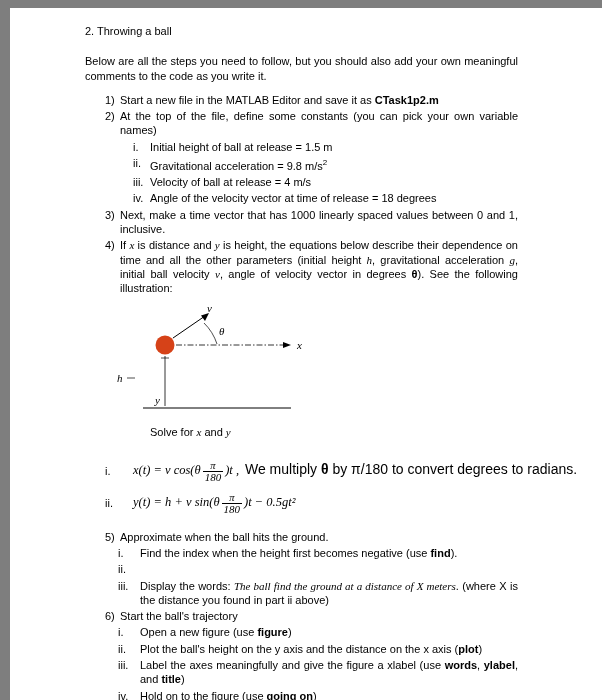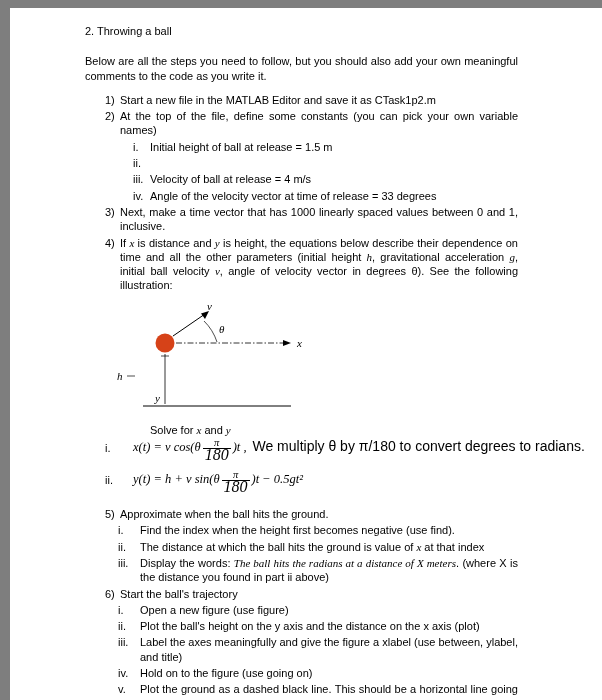--- a/index.html
+++ b/index.html
@@ -17,34 +17,34 @@
     padding:16px 84px 0 75px;
     font-size:11px;line-height:14.3px;
   }
   .title{margin:0 0 14px 0;font-size:11px;font-weight:normal;}
   .para{text-align:justify;margin:16px 0 10px 0;}
   .item{display:flex;margin-bottom:2px;}
   .item .mk{flex:0 0 15px;margin-left:20px;}
   .item .bd{flex:1;text-align:justify;}
   .subA .mk{flex:0 0 17px;margin-left:48px;}
   .subB .mk{flex:0 0 22px;margin-left:33px;}
-  .s-b{font-weight:normal;}
+  .s-b{font-weight:bold;}
   .s-i{font-style:italic;font-family:"Liberation Serif", serif;}
   .s-sup{vertical-align:super;font-size:8px;}
   .diagram{position:relative;width:220px;height:110px;margin:8px 0 12px 28px;}
-  .solve{margin:6px 0 0 65px;}
+  .solve{margin:6px 0 20px 65px;}
   .eqrow{display:flex;align-items:center;margin-bottom:9px;}
   .eqrow .mk{flex:0 0 28px;margin-left:20px;}
   .eq{
     font-family:"Liberation Serif", serif;font-style:italic;font-size:12.5px;
     white-space:nowrap;
   }
   .frac{display:inline-block;vertical-align:middle;text-align:center;margin:0 2px;line-height:normal;}
   .frac .num{display:block;font-size:10.5px;line-height:11px;padding:0 2px;}
-  .frac .den{display:block;font-size:16px;line-height:11px;border-top:1px solid #000;padding:0 2px;}
+  .frac .den{display:block;font-size:11px;line-height:11px;border-top:1px solid #000;padding:0 2px;}
   .eqnote{font-family:"Liberation Sans", sans-serif;font-style:normal;font-size:14px;margin-left:2px;}
   .gap{height:6px;}
   svg text{font-family:"Liberation Serif", serif;font-style:italic;font-size:11px;}
 </style>
 </head>
 <body>
 
 <div class="page">
   <div class="content">
 
@@ -60,28 +60,29 @@
     <div class="item">
       <span class="mk">2)</span>
       <div class="bd"><span>At the top of the file, define some constants (you can pick your own variable names)</span></div>
     </div>
     <div class="item subA">
       <span class="mk">i.</span>
       <div class="bd"><span>Initial height of ball at release = 1.5 m</span></div>
     </div>
     <div class="item subA">
       <span class="mk">ii.</span>
+      <div class="bd"><span>Gravitational acceleration = 9.8 m/s</span><span class="s-sup">2</span></div>
     </div>
     <div class="item subA">
       <span class="mk">iii.</span>
       <div class="bd"><span>Velocity of ball at release = 4 m/s</span></div>
     </div>
     <div class="item subA">
       <span class="mk">iv.</span>
-      <div class="bd"><span>Angle of the velocity vector at time of release = 33 degrees</span></div>
+      <div class="bd"><span>Angle of the velocity vector at time of release = 18 degrees</span></div>
     </div>
 
     <div class="item">
       <span class="mk">3)</span>
       <div class="bd"><span>Next, make a time vector that has 1000 linearly spaced values between 0 and 1, inclusive.</span></div>
     </div>
 
     <div class="item">
       <span class="mk">4)</span>
       <div class="bd"><span>If </span><span class="s-i">x</span><span> is distance and </span><span class="s-i">y</span><span> is height, the equations below describe their dependence on time and all the other parameters (initial height </span><span class="s-i">h</span><span>, gravitational acceleration </span><span class="s-i">g</span><span>, initial ball velocity </span><span class="s-i">v</span><span>, angle of velocity vector in degrees </span><span class="s-b">θ</span><span>). See the following illustration:</span></div>
@@ -135,42 +136,41 @@
     <div class="item">
       <span class="mk">5)</span>
       <div class="bd"><span>Approximate when the ball hits the ground.</span></div>
     </div>
     <div class="item subB">
       <span class="mk">i.</span>
       <div class="bd"><span>Find the index when the height first becomes negative (use </span><span class="s-b">find</span><span>).</span></div>
     </div>
     <div class="item subB">
       <span class="mk">ii.</span>
-      <div class="bd"><span>The distance at which the ball hits the ground is value of </span><span class="s-i">x</span><span> at that index</span></div>
     </div>
     <div class="item subB">
       <span class="mk">iii.</span>
-      <div class="bd"><span>Display the words: </span><span class="s-i">The ball hits the radians at a distance of X meters</span><span>. (where X is the distance you found in part ii above)</span></div>
+      <div class="bd"><span>Display the words: </span><span class="s-i">The ball find the ground at a distance of X meters</span><span>. (where X is the distance you found in part ii above)</span></div>
     </div>
 
     <div class="item">
       <span class="mk">6)</span>
       <div class="bd"><span>Start the ball's trajectory</span></div>
     </div>
     <div class="item subB">
       <span class="mk">i.</span>
       <div class="bd"><span>Open a new figure (use </span><span class="s-b">figure</span><span>)</span></div>
     </div>
     <div class="item subB">
       <span class="mk">ii.</span>
       <div class="bd"><span>Plot the ball's height on the y axis and the distance on the x axis (</span><span class="s-b">plot</span><span>)</span></div>
     </div>
     <div class="item subB">
       <span class="mk">iii.</span>
-      <div class="bd"><span>Label the axes meaningfully and give the figure a xlabel (use </span><span class="s-b">between</span><span>, </span><span class="s-b">ylabel</span><span>, and </span><span class="s-b">title</span><span>)</span></div>
+      <div class="bd"><span>Label the axes meaningfully and give the figure a xlabel (use </span><span class="s-b">words</span><span>, </span><span class="s-b">ylabel</span><span>, and </span><span class="s-b">title</span><span>)</span></div>
     </div>
     <div class="item subB">
       <span class="mk">iv.</span>
       <div class="bd"><span>Hold on to the figure (use </span><span class="s-b">going on</span><span>)</span></div>
     </div>
     <div class="item subB">
       <span class="mk">v.</span>
       <div class="bd"><span>Plot the ground as a dashed black line. This should be a horizontal line going from 0 to the maximum value of </span></div>
     </div>
 

